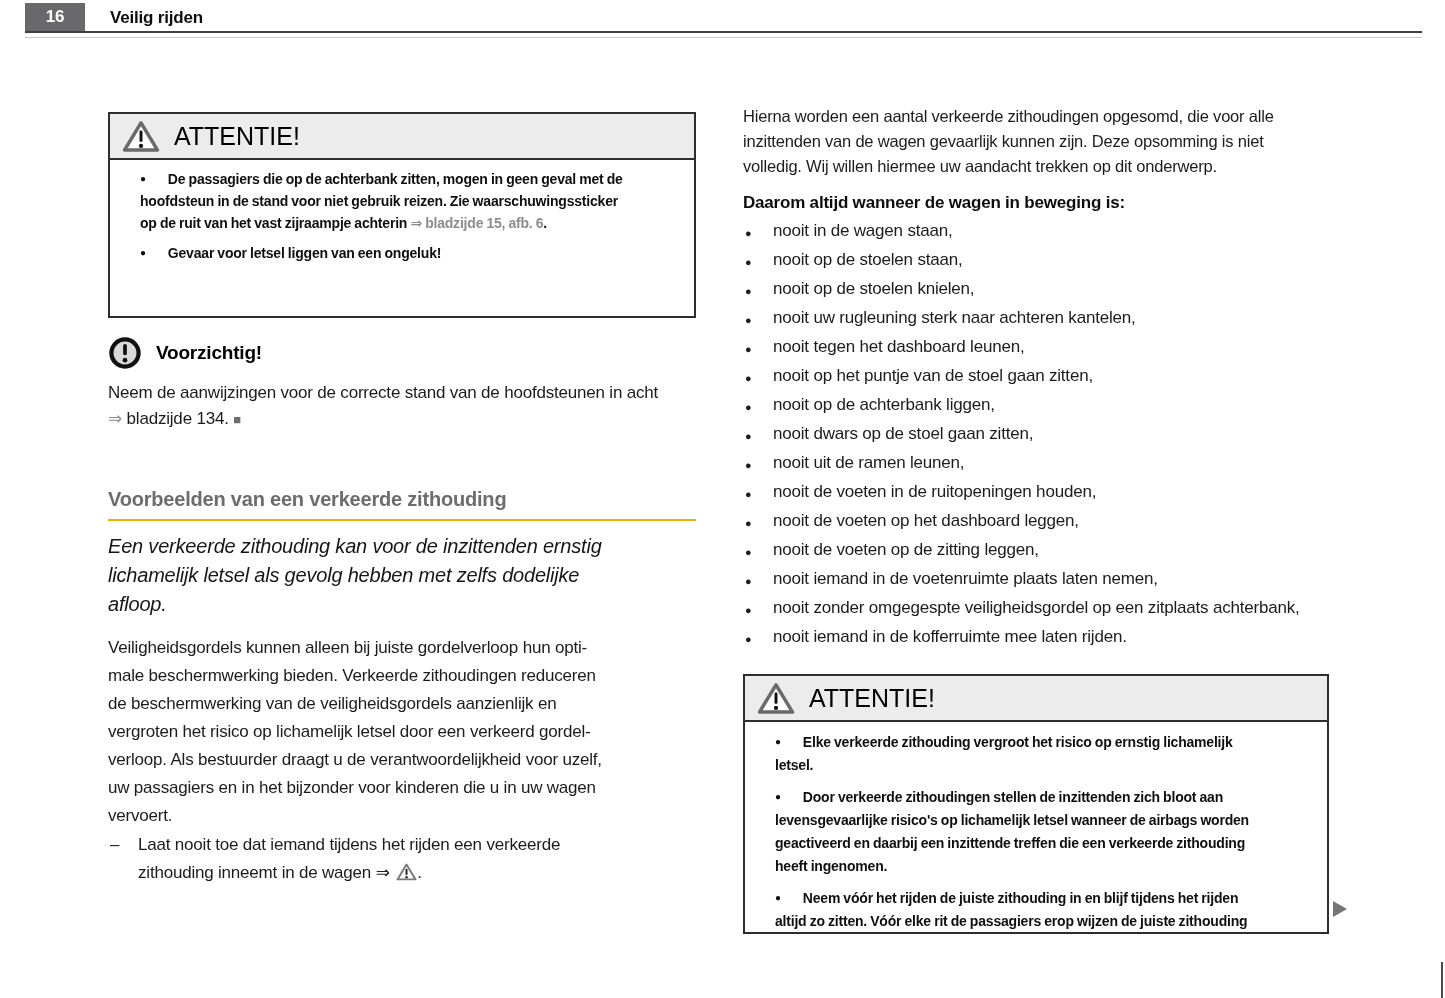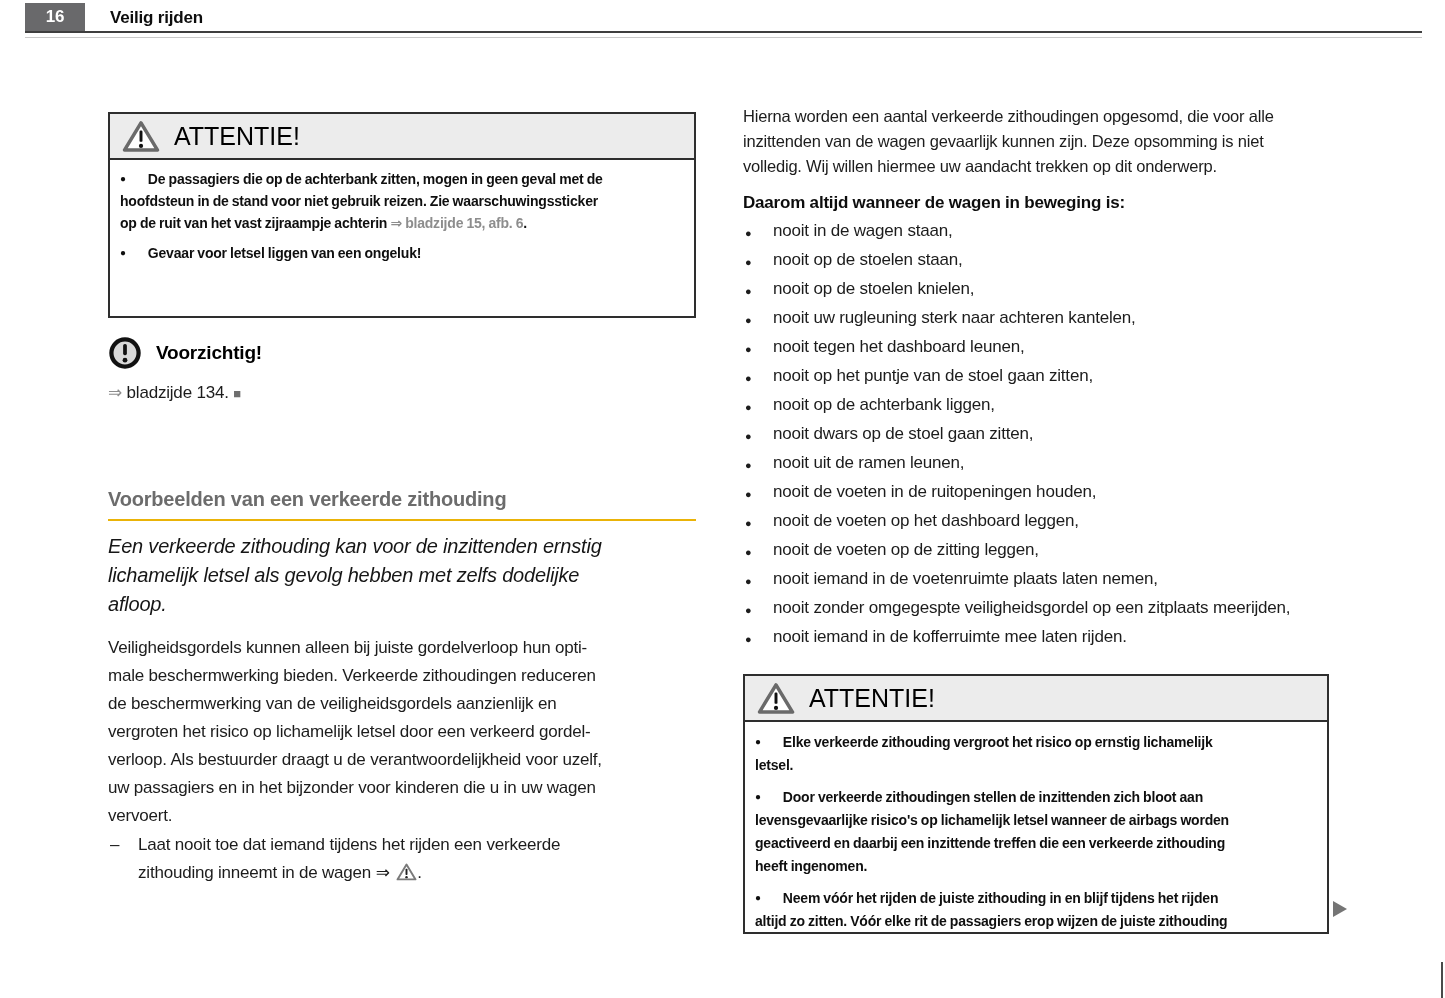--- a/index.html
+++ b/index.html
@@ -13,21 +13,21 @@
   .page-num { position:absolute; left:0; top:0; width:60px; height:28px; background:#69696b; color:#ffffff;
               font-weight:bold; font-size:17px; text-align:center; line-height:28px; }
   .chapter  { position:absolute; left:85px; top:5px; font-weight:bold; font-size:17px; color:#0d0d0d; }
   .header-rule2 { position:absolute; left:25px; top:37px; width:1397px; height:1px; background:#c9c9c9; }
 
   
   .attention-box { position:absolute; border:2px solid #2e2e2e; background:#ffffff; box-sizing:border-box; }
   .attn-head { display:flex; align-items:center; gap:14px; background:#ececec; border-bottom:2px solid #2e2e2e;
                height:46px; padding:0 12px; box-sizing:border-box; }
   .attn-title { font-weight:normal; font-size:25px; color:#000; letter-spacing:0; }
-  .attn-body { padding:8px 10px 4px 10px; }
+  .attn-body { padding:8px 10px 4px 10px;margin-left:20px; }
   .attn-item { font-weight:bold; font-size:14px; line-height:22px; margin-bottom:8px; white-space:pre-line;
                word-spacing:-0.5px; color:#0f0f0f; }
   .attn-item::before { content:"●"; font-size:10px; margin-right:22px; vertical-align:2px; }
   .box2 .attn-item { line-height:23px; }
   .xref { color:#8d8d8d; }
 
   
   .caution { position:absolute; left:108px; top:336px; width:588px; }
   .caution-head { display:flex; align-items:center; gap:14px; }
   .caution-title { font-weight:bold; font-size:19px; color:#000; }
@@ -90,21 +90,22 @@
 
   <div class="caution">
     <div class="caution-head">
       <svg width="34" height="34" viewBox="0 0 40 40">
           <circle cx="20" cy="20" r="16" fill="#d9d9d9" stroke="#111" stroke-width="5"></circle>
           <rect x="17.8" y="9.5" width="4.4" height="13" rx="2" fill="#111"></rect>
           <circle cx="20" cy="28.5" r="2.8" fill="#111"></circle>
         </svg>
       <span class="caution-title">Voorzichtig!</span>
     </div>
-    <div class="caution-text"><span class="xref">⇒ </span><span>bladzijde 134. </span><span class="end-marker">■</span></div>
+    <div class="caution-text"><span>Neem de aanwijzingen voor de correcte stand van de hoofdsteunen in acht
+</span><span class="xref">⇒ </span><span>bladzijde 134. </span><span class="end-marker">■</span></div>
   </div>
 
   <div class="section-heading">Voorbeelden van een verkeerde zithouding</div>
 
   <div class="lead-paragraph">Een verkeerde zithouding kan voor de inzittenden ernstig
 lichamelijk letsel als gevolg hebben met zelfs dodelijke
 afloop.</div>
 
   <div class="body-paragraph">Veiligheidsgordels kunnen alleen bij juiste gordelverloop hun opti-
 male beschermwerking bieden. Verkeerde zithoudingen reduceren
@@ -133,21 +134,21 @@
     <div class="rbullet">nooit uw rugleuning sterk naar achteren kantelen,</div>
     <div class="rbullet">nooit tegen het dashboard leunen,</div>
     <div class="rbullet">nooit op het puntje van de stoel gaan zitten,</div>
     <div class="rbullet">nooit op de achterbank liggen,</div>
     <div class="rbullet">nooit dwars op de stoel gaan zitten,</div>
     <div class="rbullet">nooit uit de ramen leunen,</div>
     <div class="rbullet">nooit de voeten in de ruitopeningen houden,</div>
     <div class="rbullet">nooit de voeten op het dashboard leggen,</div>
     <div class="rbullet">nooit de voeten op de zitting leggen,</div>
     <div class="rbullet">nooit iemand in de voetenruimte plaats laten nemen,</div>
-    <div class="rbullet">nooit zonder omgegespte veiligheidsgordel op een zitplaats meerijden,</div>
+    <div class="rbullet">nooit zonder omgegespte veiligheidsgordel op een zitplaats achterbank,</div>
     <div class="rbullet">nooit iemand in de kofferruimte mee laten rijden.</div>
   </div>
 
   <div class="attention-box box2" style="left:743px; top:674px; width:586px; height:260px;">
     <div class="attn-head">
       <svg class="tri-icon" width="38" height="33" viewBox="0 0 64 56">
           <path d="M32 5 L60 51 H4 Z" fill="#ffffff" stroke="#6a6a6a" stroke-width="6" stroke-linejoin="round"></path>
           <rect x="29.5" y="18" width="5" height="19" rx="2" fill="#111"></rect>
           <circle cx="32" cy="44" r="3.6" fill="#111"></circle>
         </svg>

